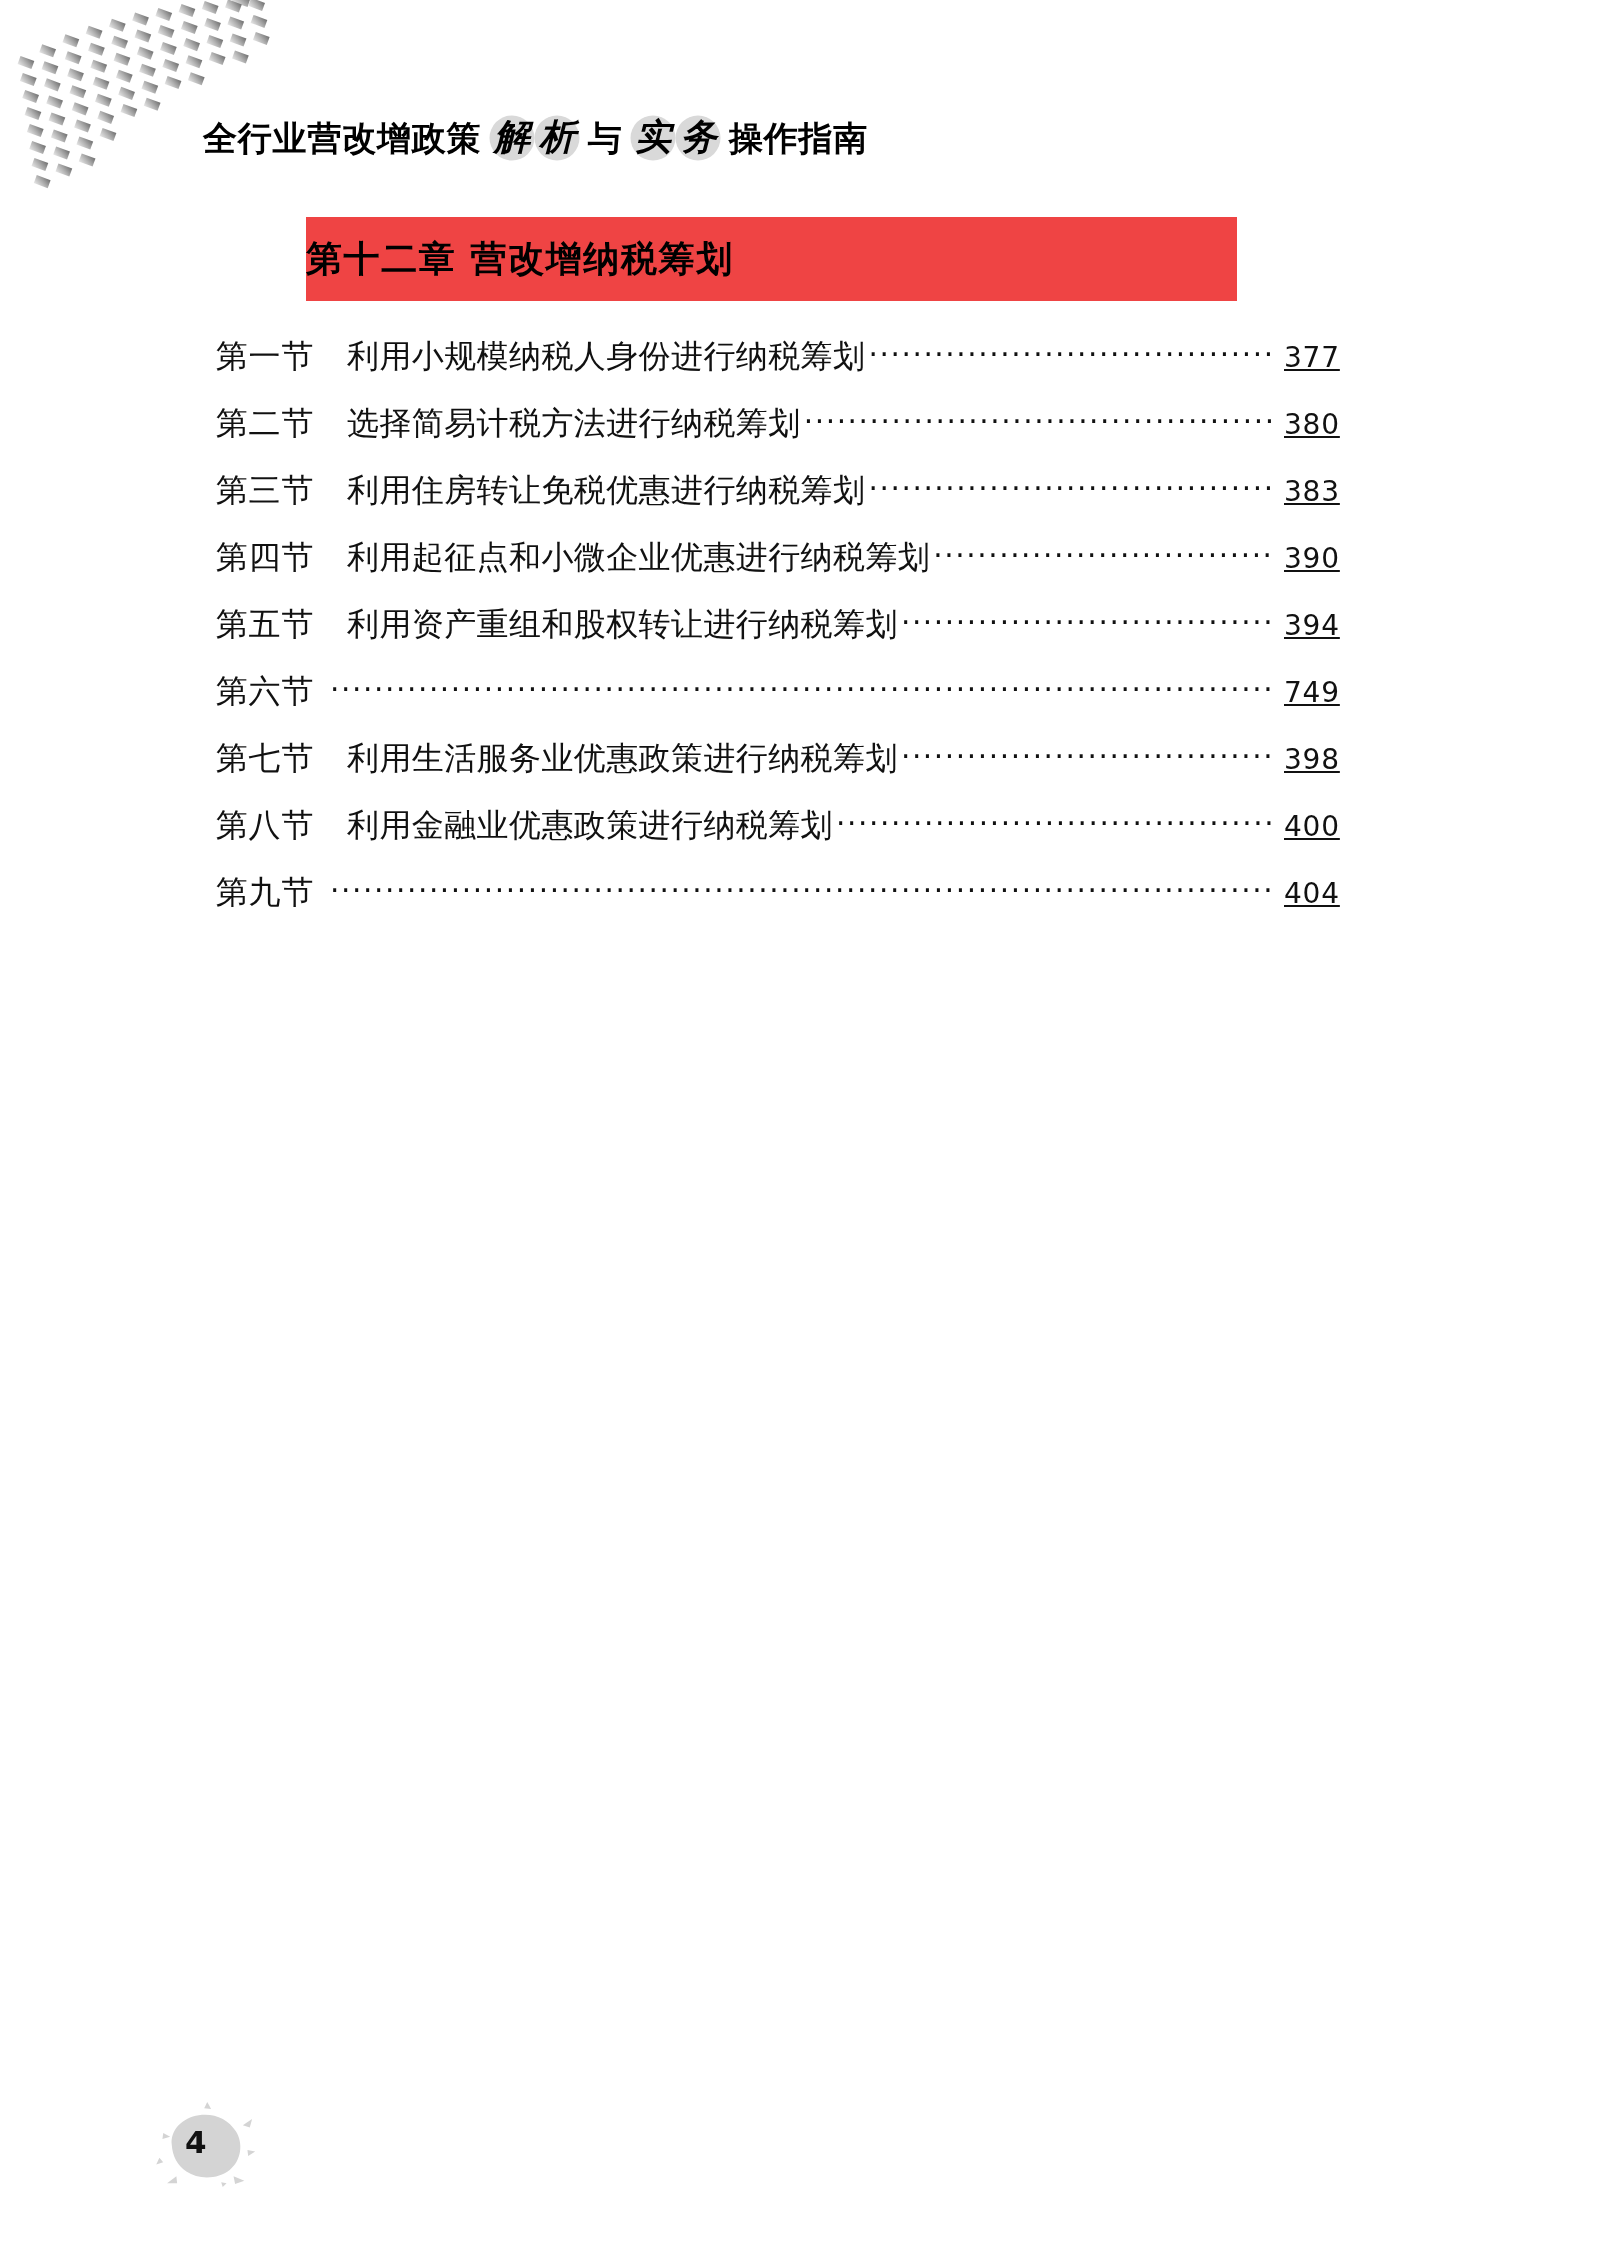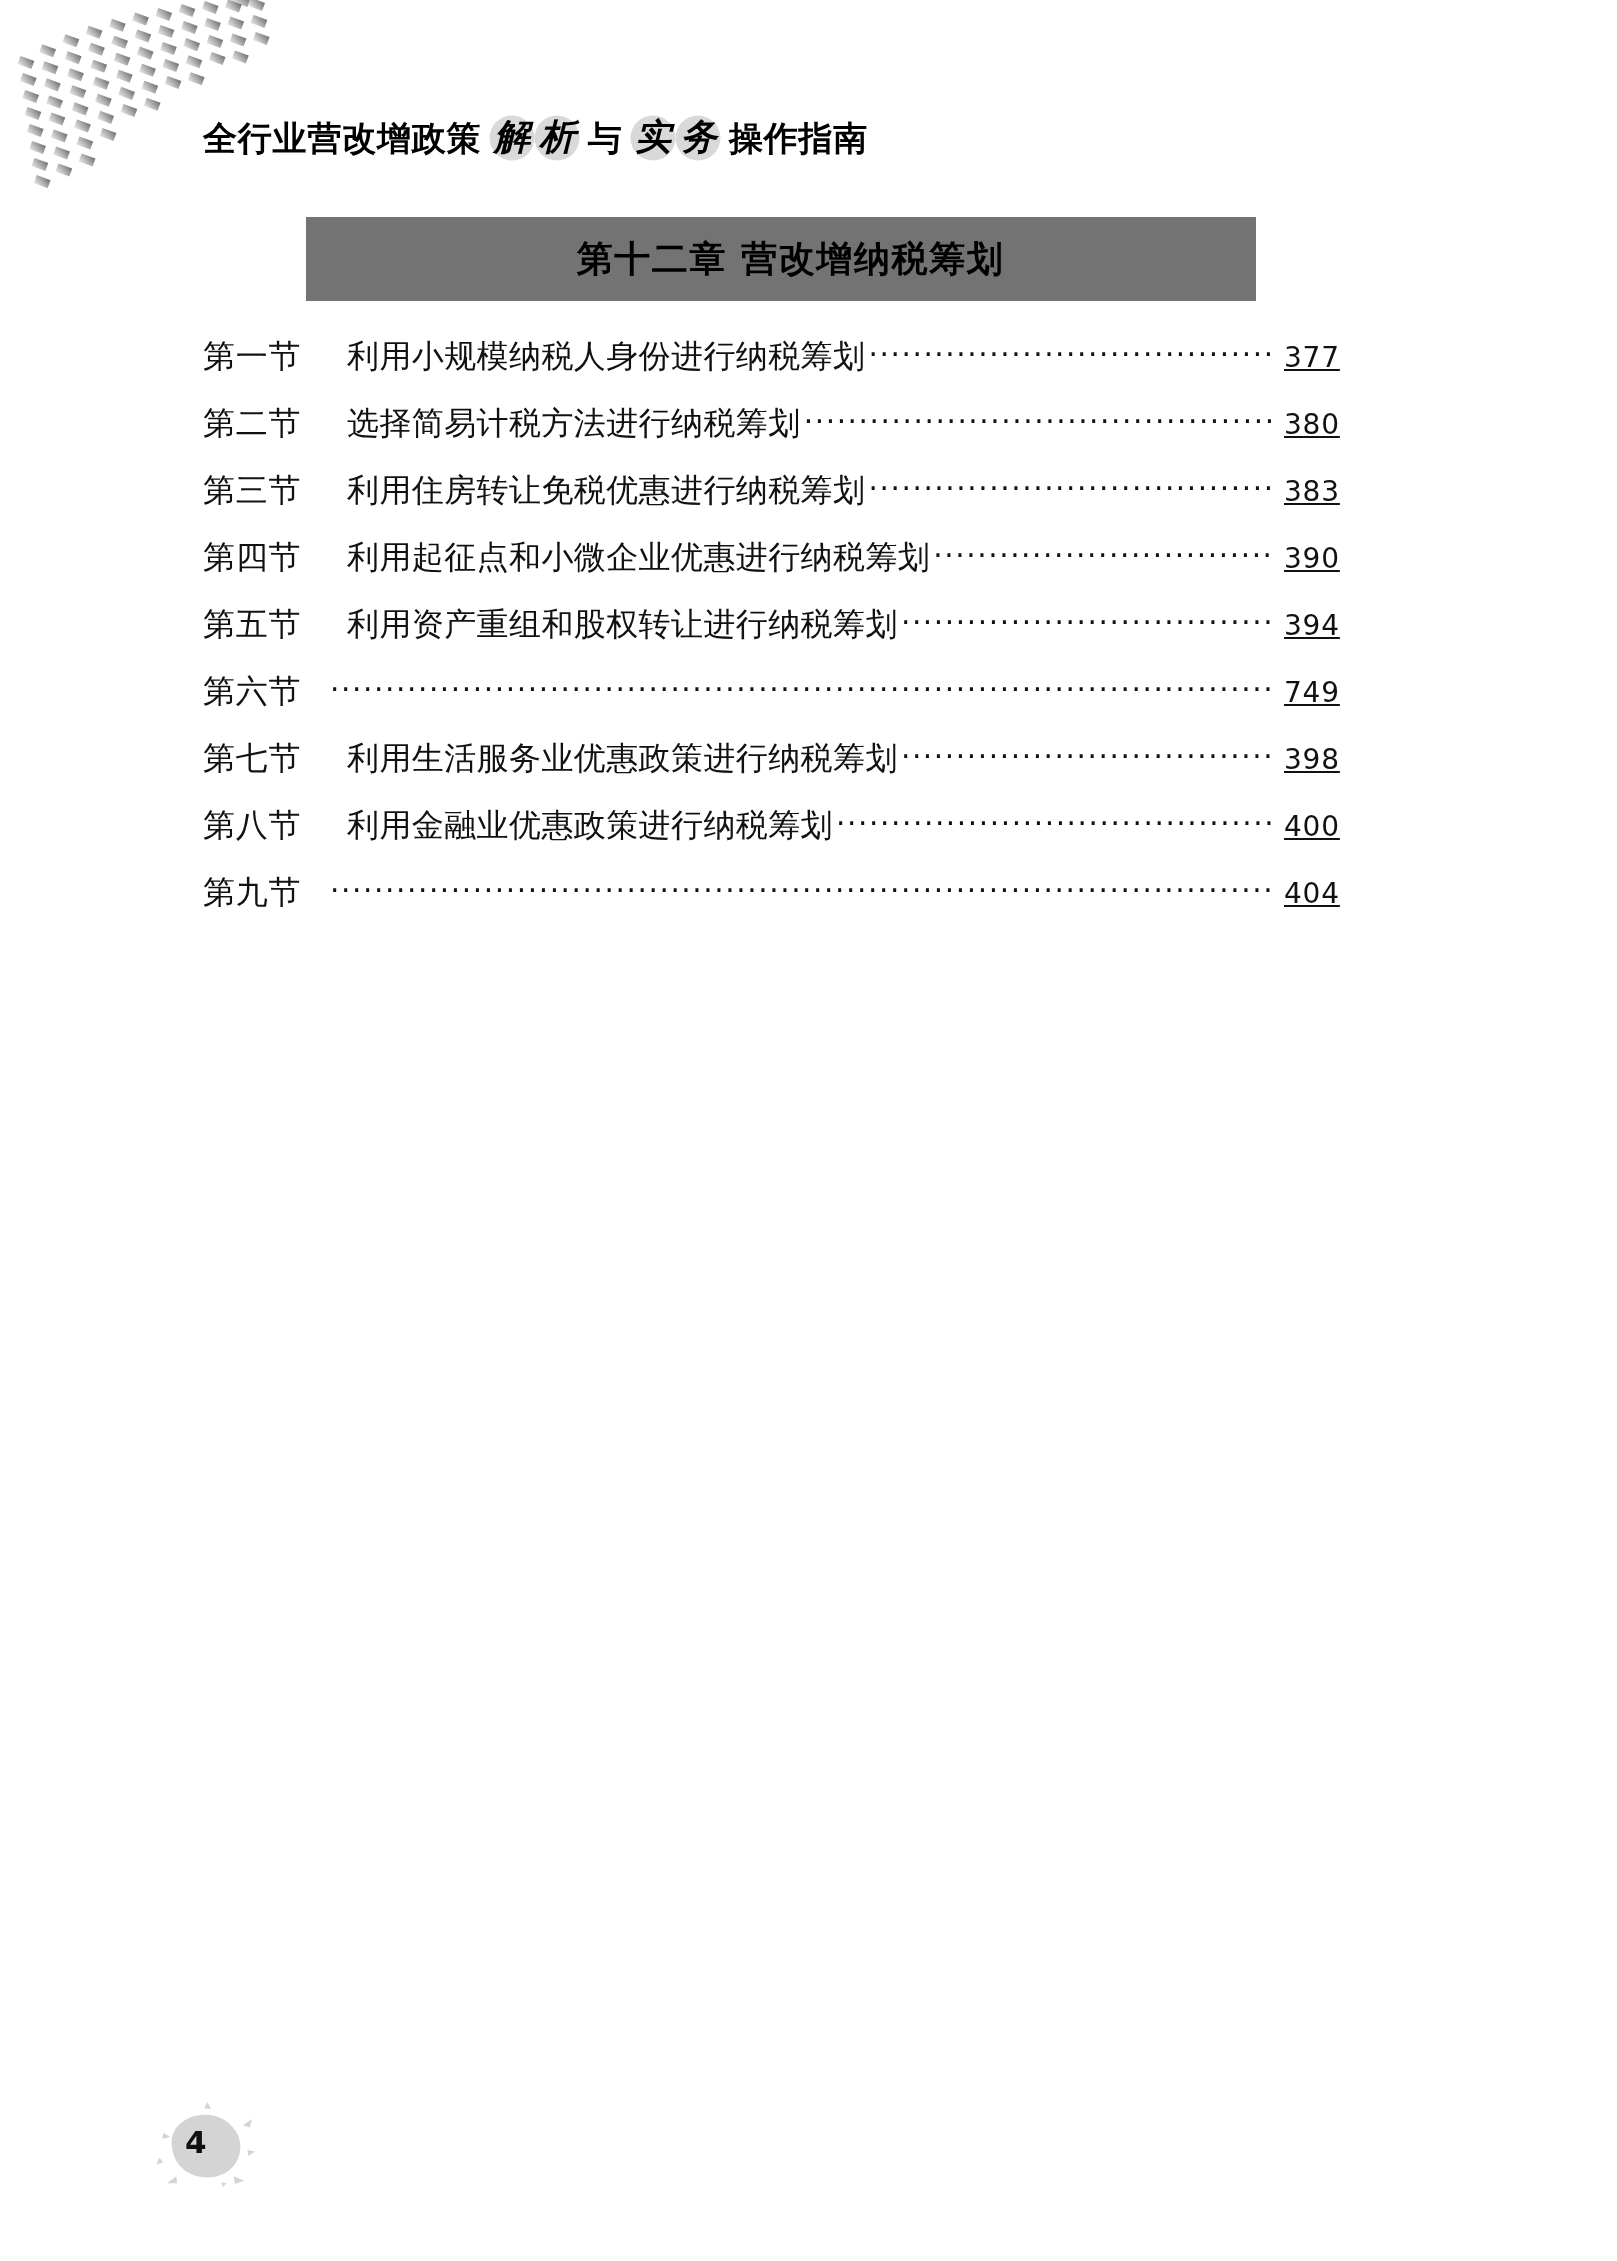--- a/index.html
+++ b/index.html
@@ -70,25 +70,23 @@
   }
   .header .h-gap { display:inline-block; width: 7.8px; }
 
   
   .chapter-bar {
     position: absolute;
     left: 306px;
     top: 217px;
     width: 931px;
     height: 84px;
-    background: #737373;
+    background: #ef4444;
     display: flex;
     align-items: center;
-    justify-content: center;
-    padding-left: 19px;
   }
   .chapter-bar .ct {
     font-family: "DejaVu Sans", "Liberation Sans", sans-serif;
     font-weight: bold;
     font-size: 36px;
     color: #000;
     letter-spacing: 1.6px;
   }
 
   
@@ -103,20 +101,21 @@
     align-items: baseline;
     height: 67px;
     font-size: 32px;
     font-family: "DejaVu Sans", "Liberation Sans", sans-serif;
     color: #111;
   }
   .sec-no {
     flex: 0 0 124px;
     white-space: nowrap;
     letter-spacing: 0.8px;
+    text-align: center;
   }
   .sec-title {
     white-space: nowrap;
     letter-spacing: 0.4px;
     padding-left: 20px;
     text-align: right;
   }
   .leader {
     flex: 1 1 auto;
     overflow: hidden;

